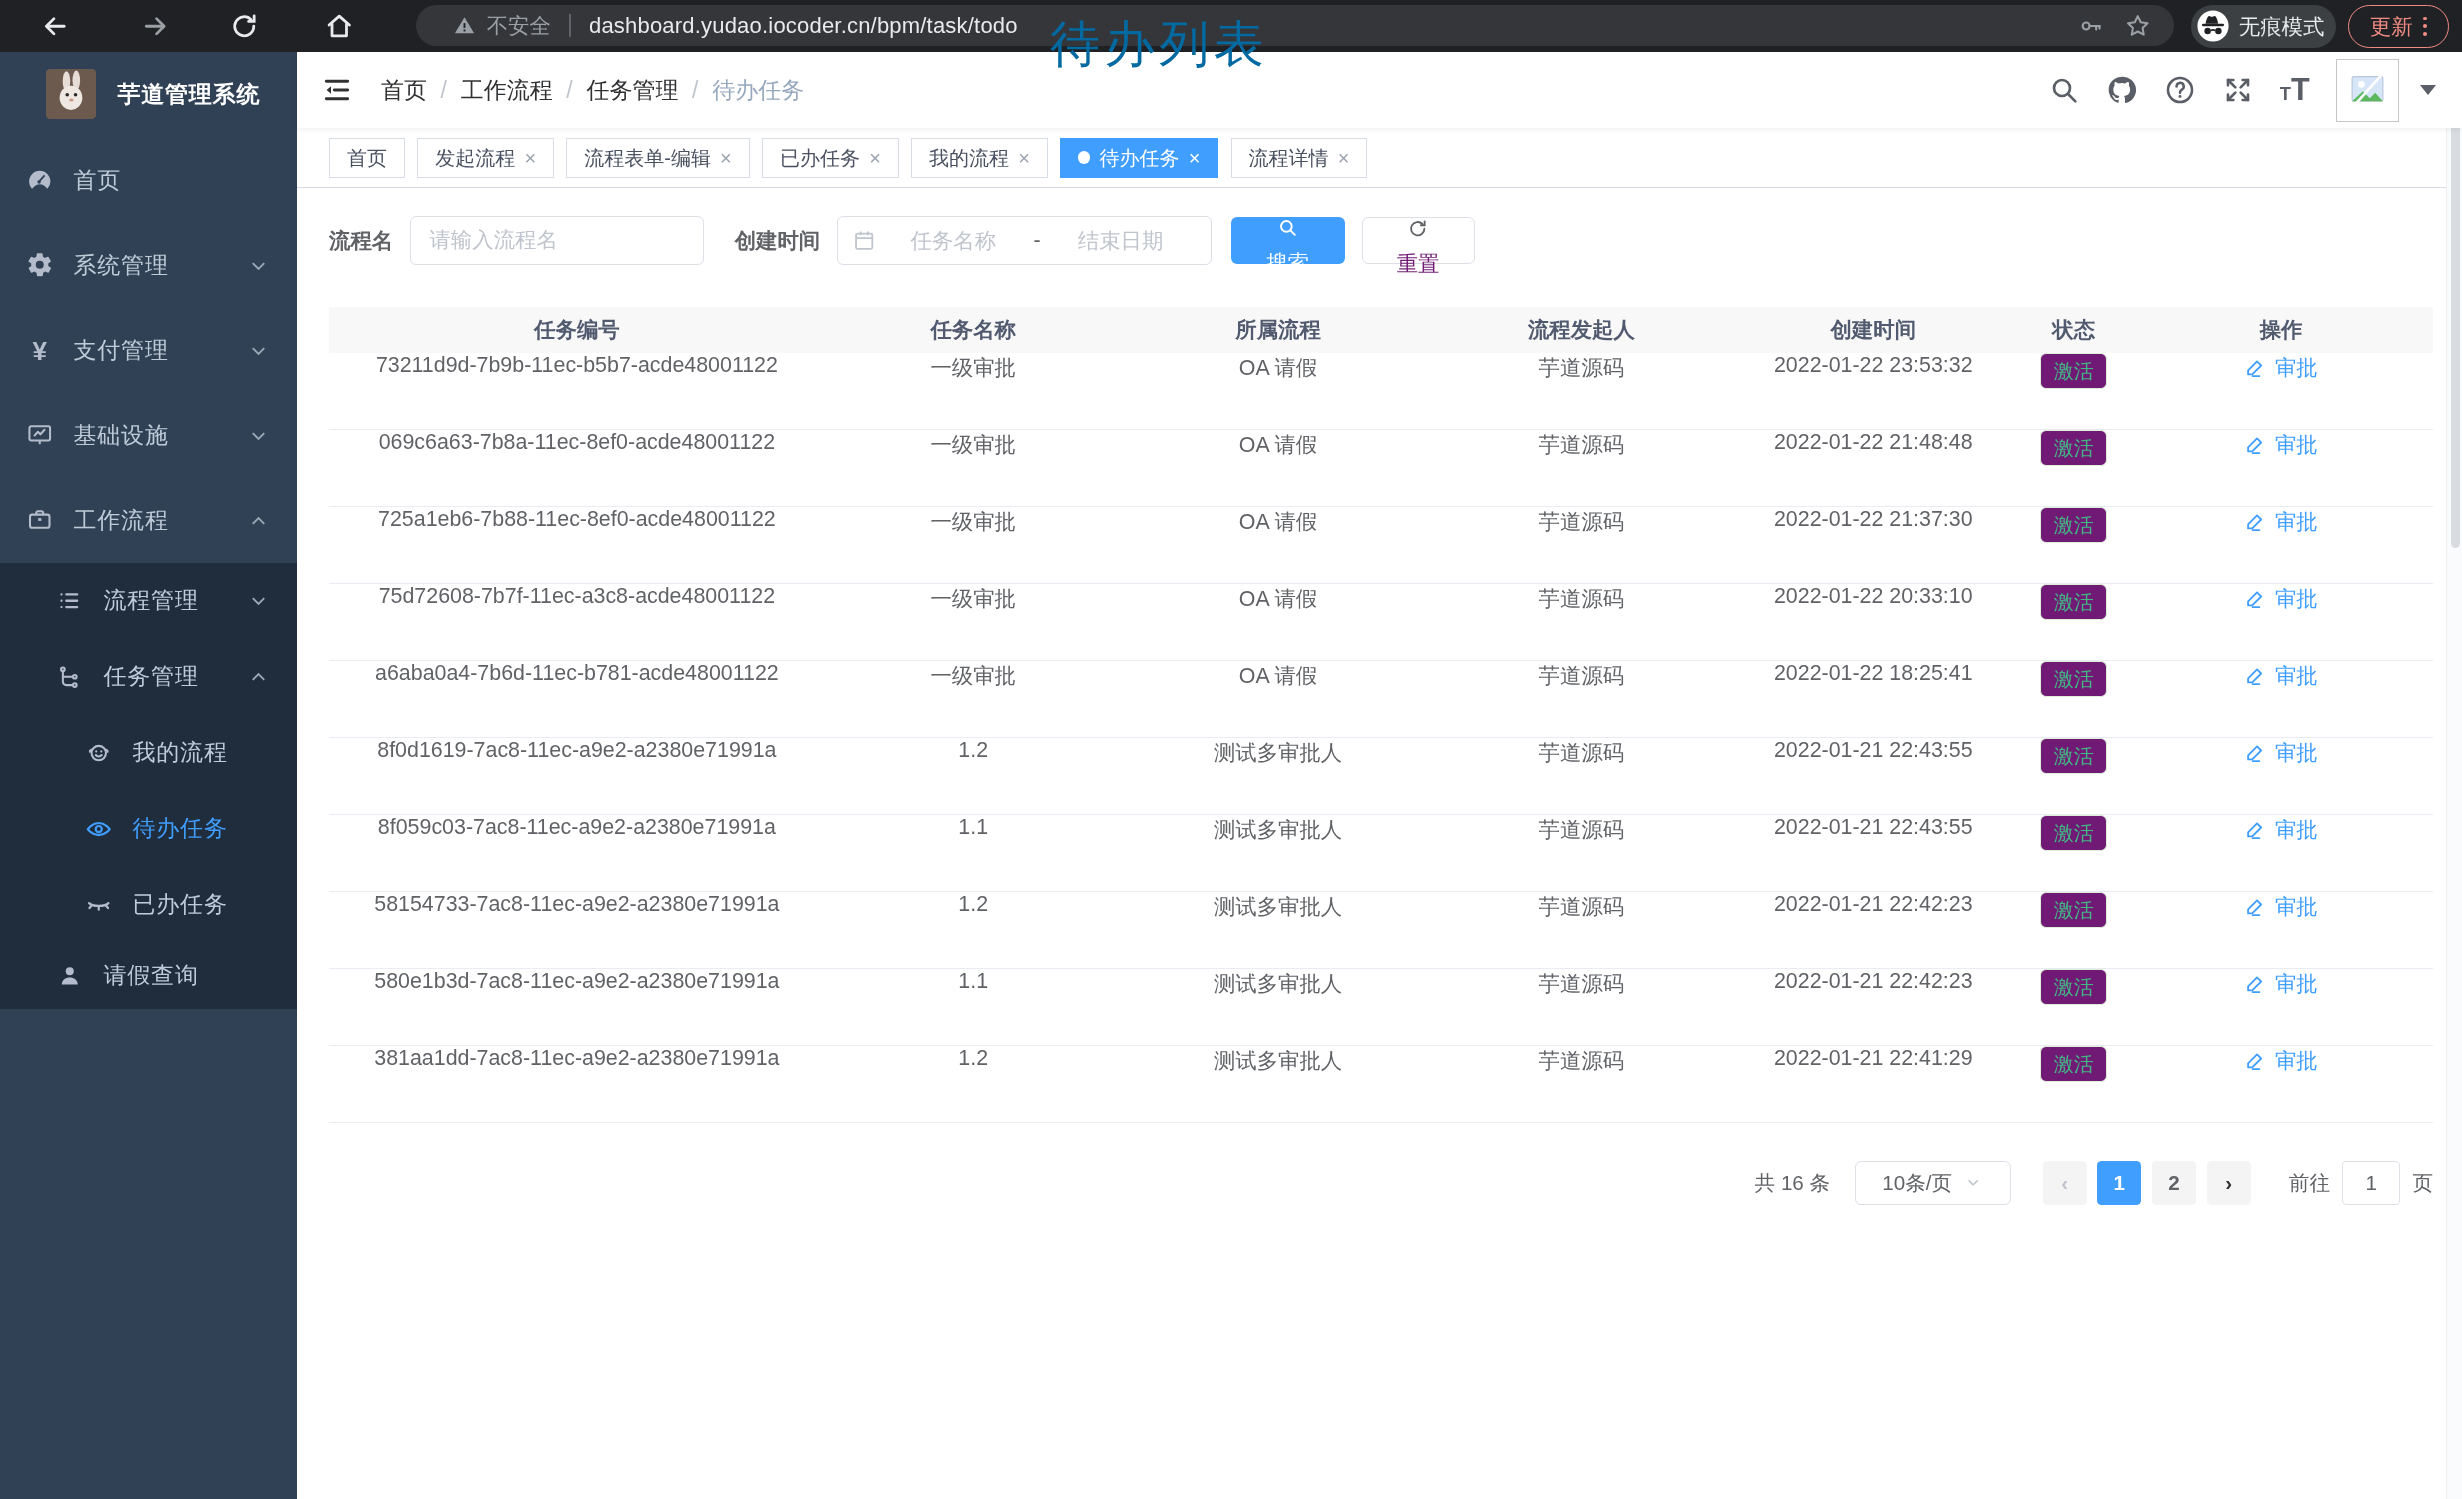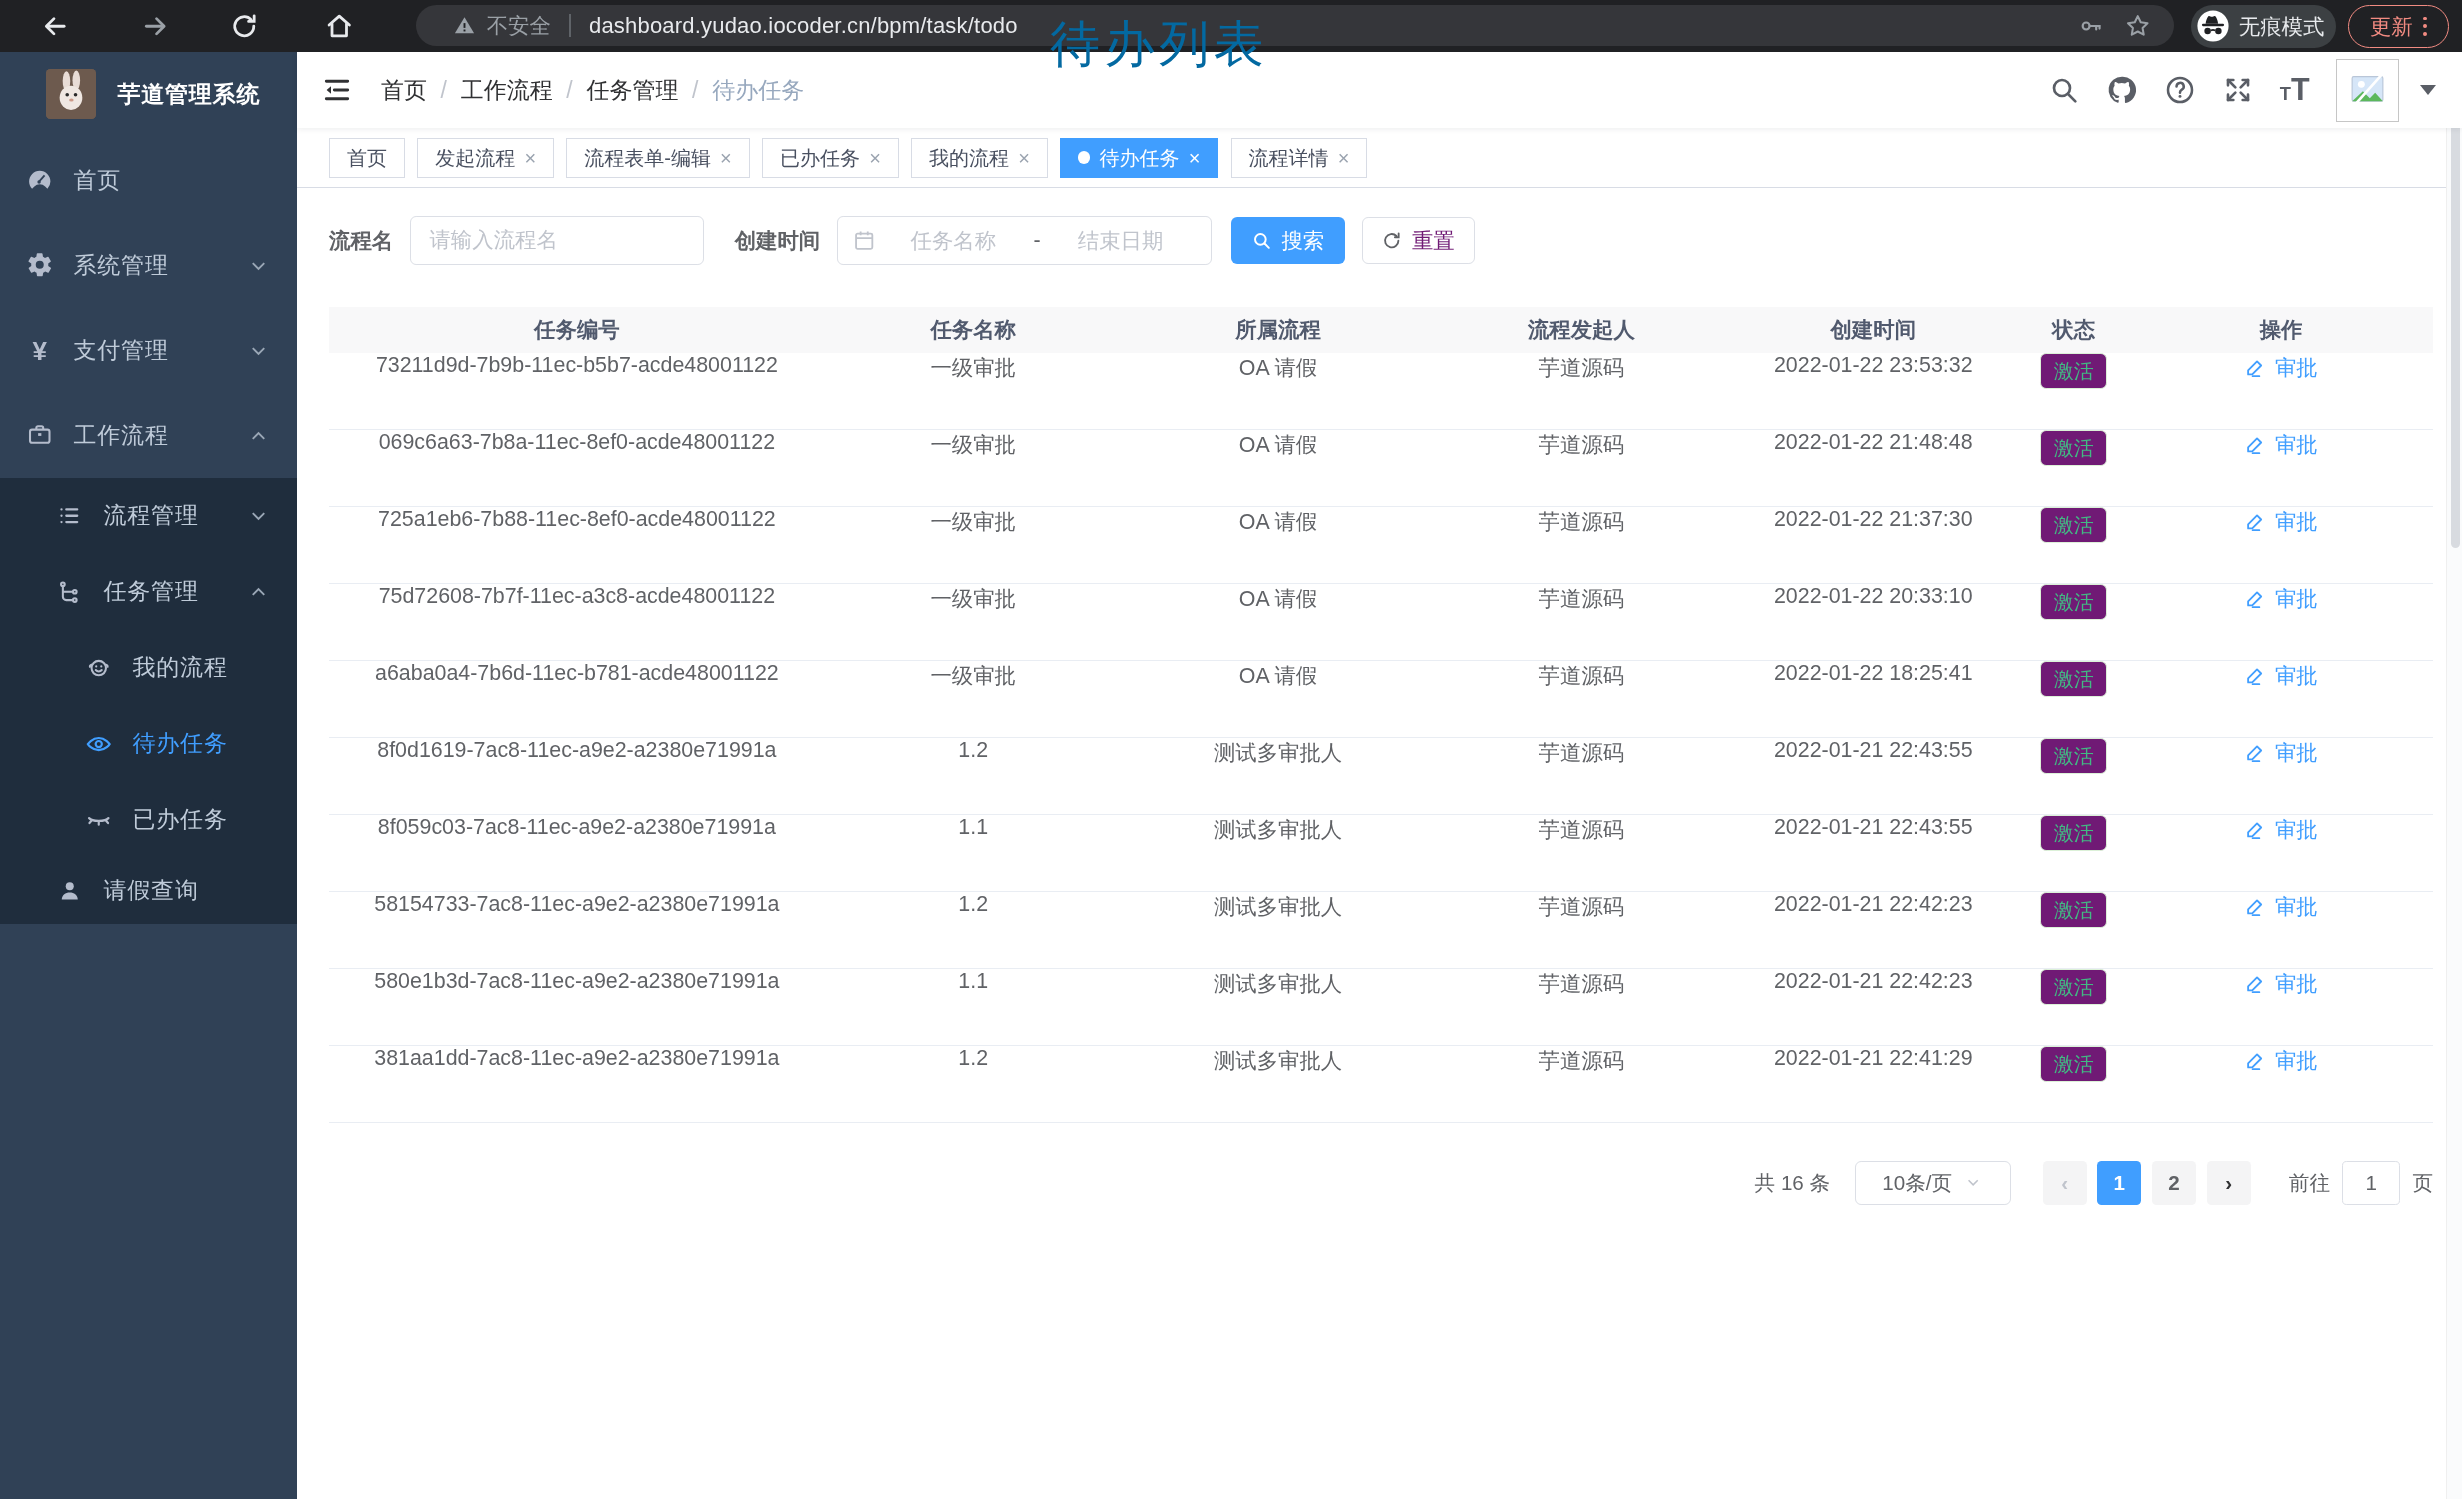--- a/index.html
+++ b/index.html
@@ -71,21 +71,21 @@
   .content{padding:27.5px 29px 0 32px;}
   .filters{display:flex;align-items:center;height:50px;}
   .flabel{font-size:21.4px;font-weight:bold;color:#606266;margin-right:17px;}
   .name-input{width:294px;height:49px;border:1.5px solid #dcdfe6;border-radius:6.1px;box-sizing:border-box;font-size:21.4px;color:#606266;padding:0 18.3px;outline:none;background:#fff;}
   .name-input::placeholder{color:#c0c4cc;}
   .flabel2{margin-left:30.5px;}
   .date-range{width:375px;height:49px;border:1.5px solid #dcdfe6;border-radius:6.1px;box-sizing:border-box;display:flex;align-items:center;padding:0 13.7px;cursor:pointer;}
   .date-range .cal{width:24.4px;height:24.4px;color:#c0c4cc;flex:0 0 24.4px;}
   .date-range .ph{flex:1;text-align:center;font-size:21.4px;color:#c0c4cc;border:none;outline:none;background:transparent;width:100%;}
   .date-range .rsep{color:#606266;font-size:21.4px;padding:0 3.1px;}
-  .btn{height:47px;border-radius:6.1px;display:flex;align-items:center;justify-content:center;font-size:21.4px;cursor:pointer;box-sizing:border-box;}
+  .btn{height:47px;border-radius:6.1px;display:flex;align-items:center;justify-content:flex-start;font-size:21.4px;cursor:pointer;box-sizing:border-box;flex-direction:column;}
   .btn-primary{margin-left:18.3px;width:114px;background:#409eff;color:#fff;border:none;gap:9.2px;}
   .btn-plain{margin-left:17px;width:113px;background:#fff;color:#701a75;border:1.5px solid #dcdfe6;gap:9.2px;}
   .bic{width:21.4px;height:21.4px;}
   
   .table{margin-top:41px;width:2104px;font-size:21.4px;color:#606266;}
   .thead{display:flex;height:46px;align-items:center;background:#f8f8f9;color:#515a6e;font-weight:bold;}
   .tr{display:flex;height:76px;align-items:flex-start;border-bottom:1.5px solid #e9edf3;background:#fff;}
   .td,.th{text-align:center;box-sizing:border-box;padding:0 7.6px;overflow:hidden;white-space:nowrap;}
   .c1{width:496px;}
   .c2{width:297px;}
@@ -240,20 +240,35 @@
         <span class="lbl">支付管理</span>
         <span class="chev">
             <svg viewBox="0 0 24 24" width="23" height="23" fill="none" stroke="currentColor" stroke-width="2">
               <path d="M6 9.5l6 6 6-6"></path>
             </svg>
           </span>
       </div>
       <div class="mi">
         <span class="ic">
             <svg viewBox="0 0 24 24" width="27.5" height="27.5" fill="none" stroke="currentColor" stroke-width="1.8">
+              <rect x="3" y="4.5" width="18" height="12.5" rx="1.5"></rect>
+              <path d="M7.5 12.6l2.8-3.1 2.3 2.1 3.6-3.9" stroke-linecap="round" stroke-linejoin="round"></path>
+              <path d="M12 17v3.2"></path>
+            </svg>
+          </span>
+        <span class="lbl">基础设施</span>
+        <span class="chev">
+            <svg viewBox="0 0 24 24" width="23" height="23" fill="none" stroke="currentColor" stroke-width="2">
+              <path d="M6 9.5l6 6 6-6"></path>
+            </svg>
+          </span>
+      </div>
+      <div class="mi">
+        <span class="ic">
+            <svg viewBox="0 0 24 24" width="27.5" height="27.5" fill="none" stroke="currentColor" stroke-width="1.8">
               <rect x="3.5" y="7.5" width="17" height="11.5" rx="1.8"></rect>
               <path d="M9 7.5V6c0-.8.6-1.4 1.4-1.4h3.2c.8 0 1.4.6 1.4 1.4v1.5"></path>
               <rect x="10.6" y="10.6" width="2.8" height="2.4" fill="currentColor" stroke="none"></rect>
             </svg>
           </span>
         <span class="lbl">工作流程</span>
         <span class="chev">
             <svg viewBox="0 0 24 24" width="23" height="23" fill="none" stroke="currentColor" stroke-width="2">
               <path d="M6 15.5l6-6 6 6"></path>
             </svg>

